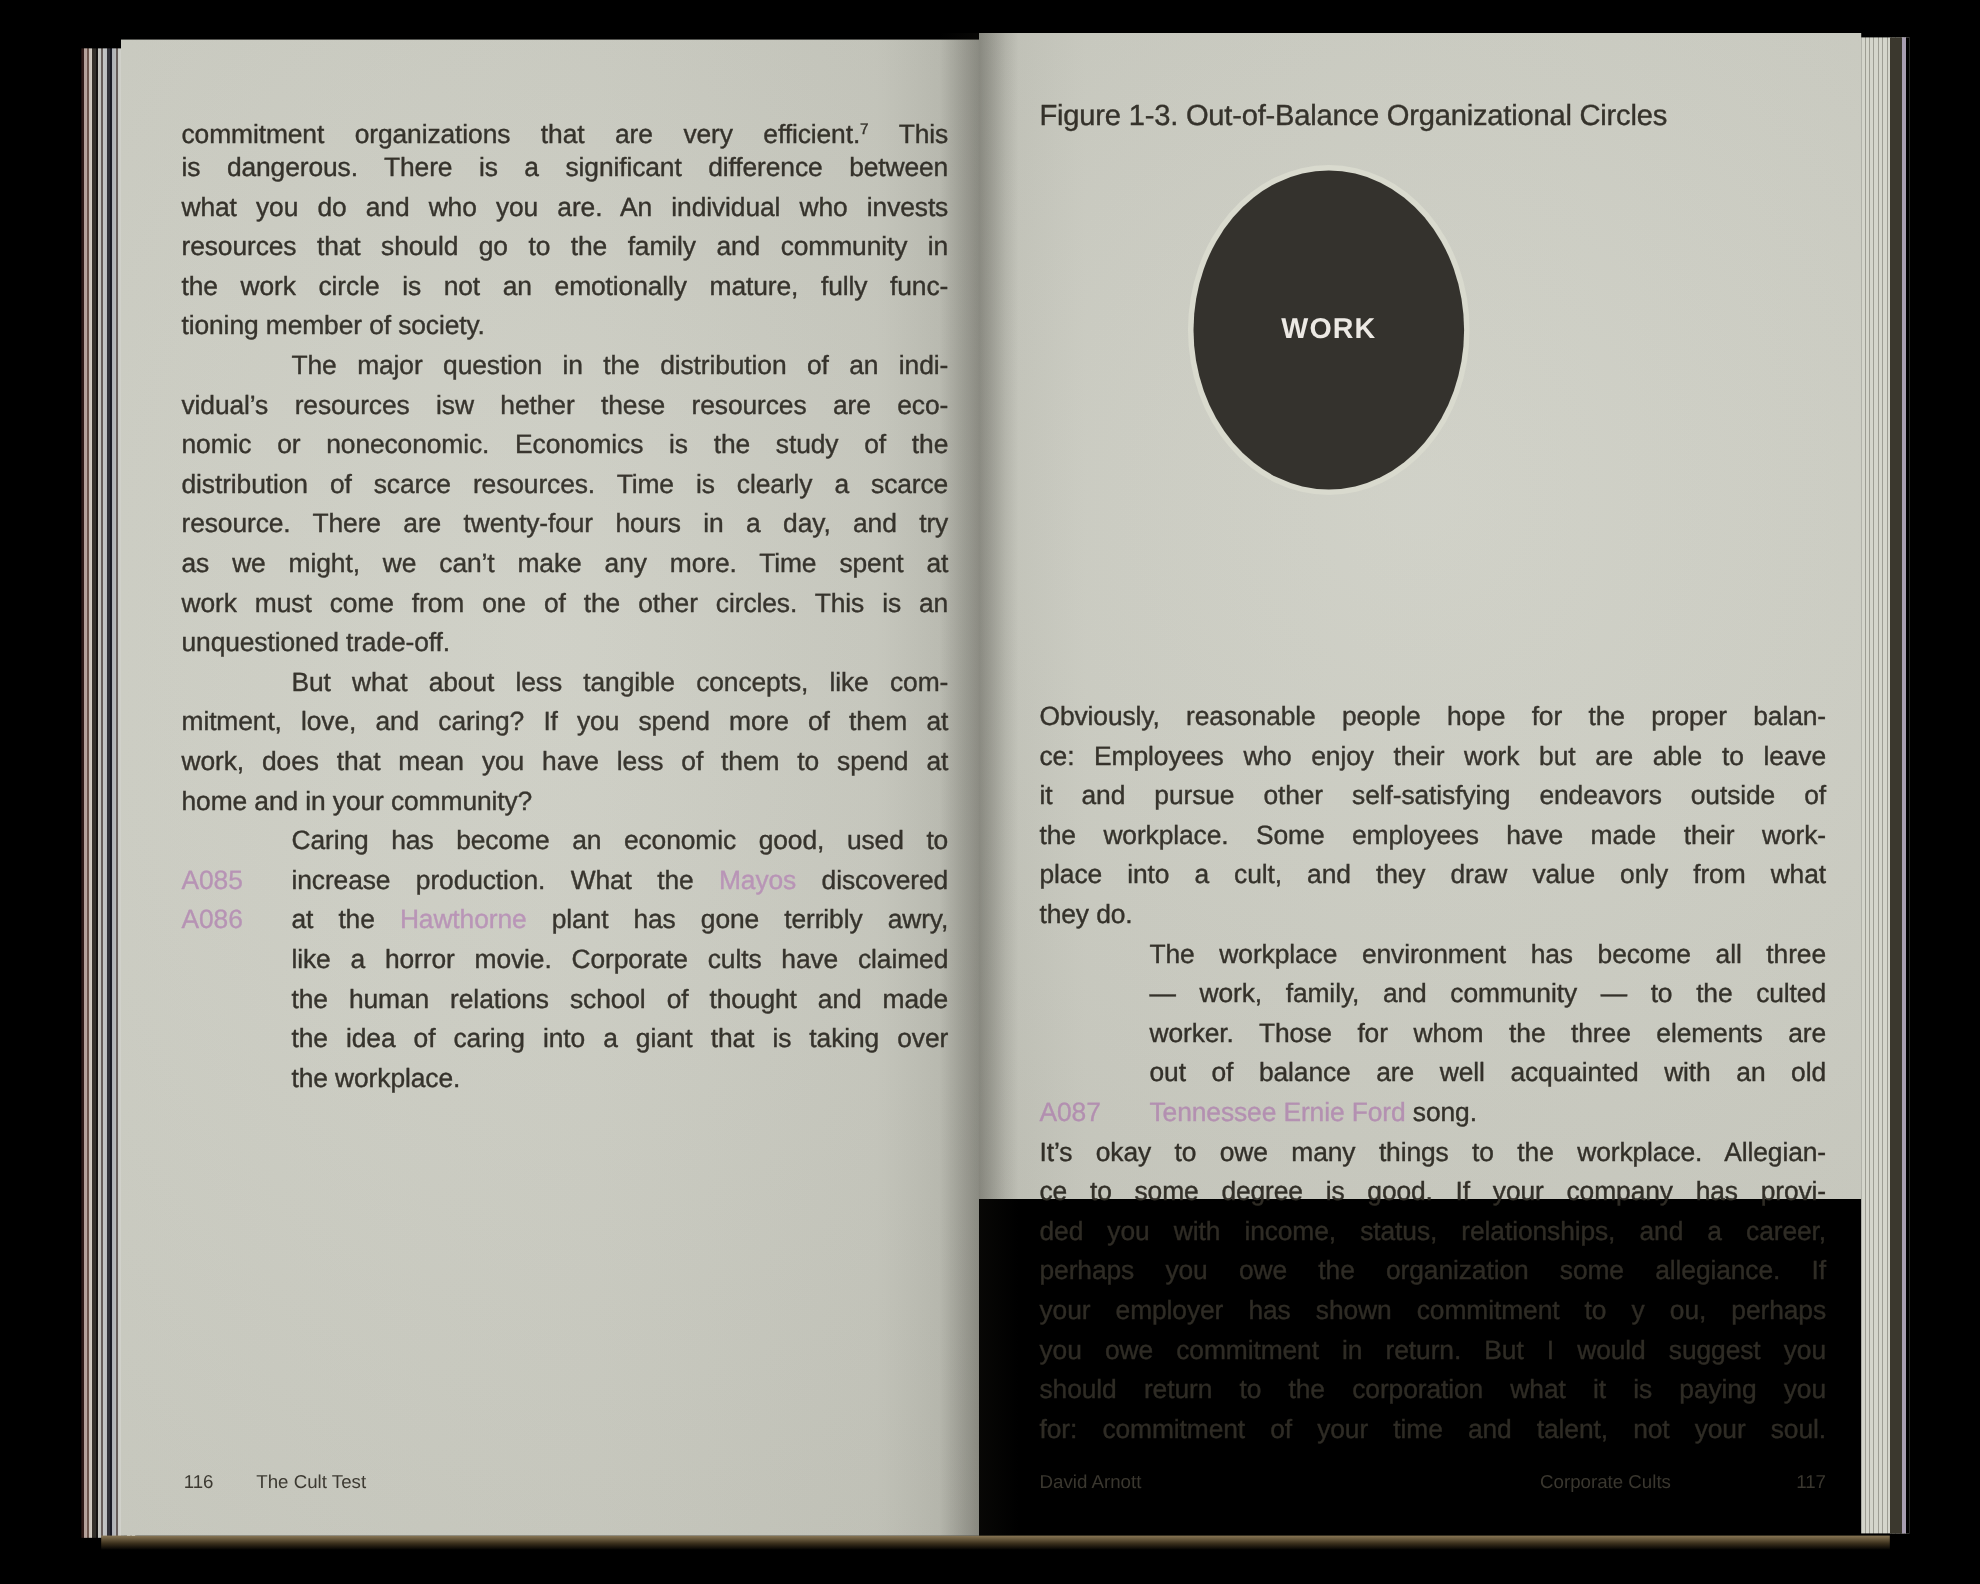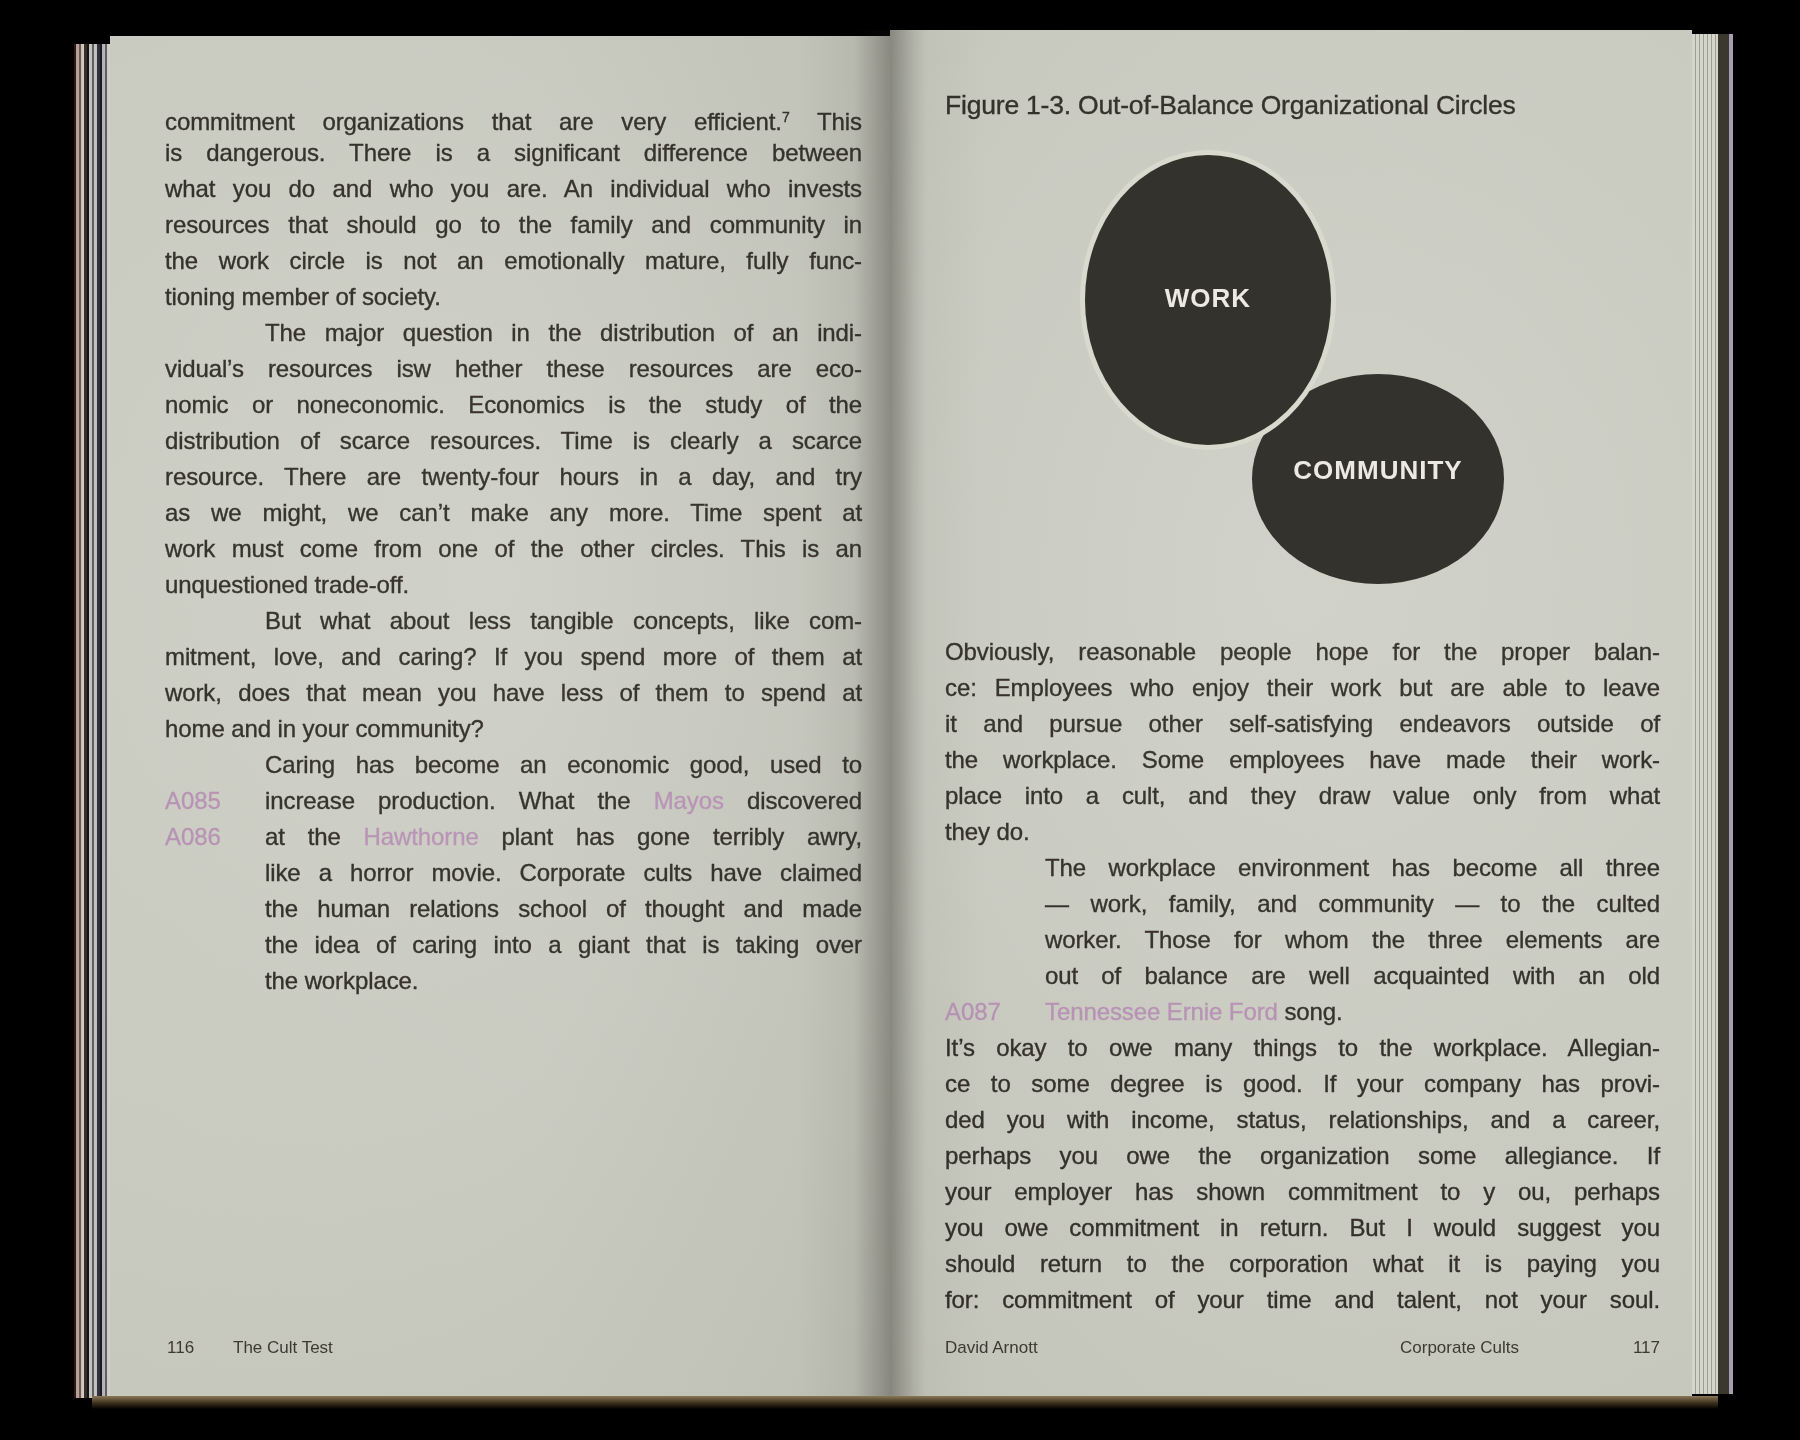--- a/index.html
+++ b/index.html
@@ -26,21 +26,21 @@
     position:absolute;left:92px;top:1396px;width:1626px;height:13px;
     background:linear-gradient(180deg,#8a7856,#3a2f1c 55%,#000);
   }
   
   .page{position:absolute;}
   .page-left{
     left:110px;top:36px;width:780px;height:1360px;
     background:linear-gradient(90deg,#d0d1c7 0%,#cdcec4 55%,#c8c9bf 88%,#b5b6ac 100%);
   }
   .page-right{
-    left:890px;top:30px;width:802px;height:1366px;
+    left:890px;top:30px;width:802px;height:1060px;
     background:linear-gradient(90deg,#b2b3a9 0%,#c5c6bc 3%,#cdcec4 12%,#d0d1c7 100%);
   }
   .page::after{ 
     content:"";position:absolute;inset:0;pointer-events:none;
     background:radial-gradient(120% 90% at 50% 40%, rgba(255,255,255,.05), rgba(60,58,48,.08) 90%);
   }
   .gutter{
     position:absolute;left:854px;top:30px;width:72px;height:1366px;z-index:6;pointer-events:none;
     background:linear-gradient(90deg,rgba(30,28,22,0) 0%,rgba(30,28,22,.26) 50%,rgba(30,28,22,0) 100%);
   }
@@ -133,23 +133,20 @@
     <span class="f-pagenum-l">116</span>
     <span class="f-title-l">The Cult Test</span>
   </div>
 </div>
 
 <div class="page page-right">
   <div class="fig-title">Figure 1-3. Out-of-Balance Organizational Circles</div>
   <div class="circle circle-work">
     <span>WORK</span>
   </div>
-  <div class="circle circle-community">
-    <span>COMMUNITY</span>
-  </div>
   <div class="col col-right">
       <div class="line"><span>Obviously, reasonable people hope for the proper balan-</span></div>
       <div class="line"><span>ce: Employees who enjoy their work but are able to leave</span></div>
       <div class="line"><span>it and pursue other self-satisfying endeavors outside of</span></div>
       <div class="line"><span>the workplace. Some employees have made their work-</span></div>
       <div class="line"><span>place into a cult, and they draw value only from what</span></div>
       <div class="line noj"><span>they do.</span></div>
       <div class="line ind"><span>The workplace environment has become all three</span></div>
       <div class="line ind"><span>— work, family, and community — to the culted</span></div>
       <div class="line ind"><span>worker. Those for whom the three elements are</span></div>

